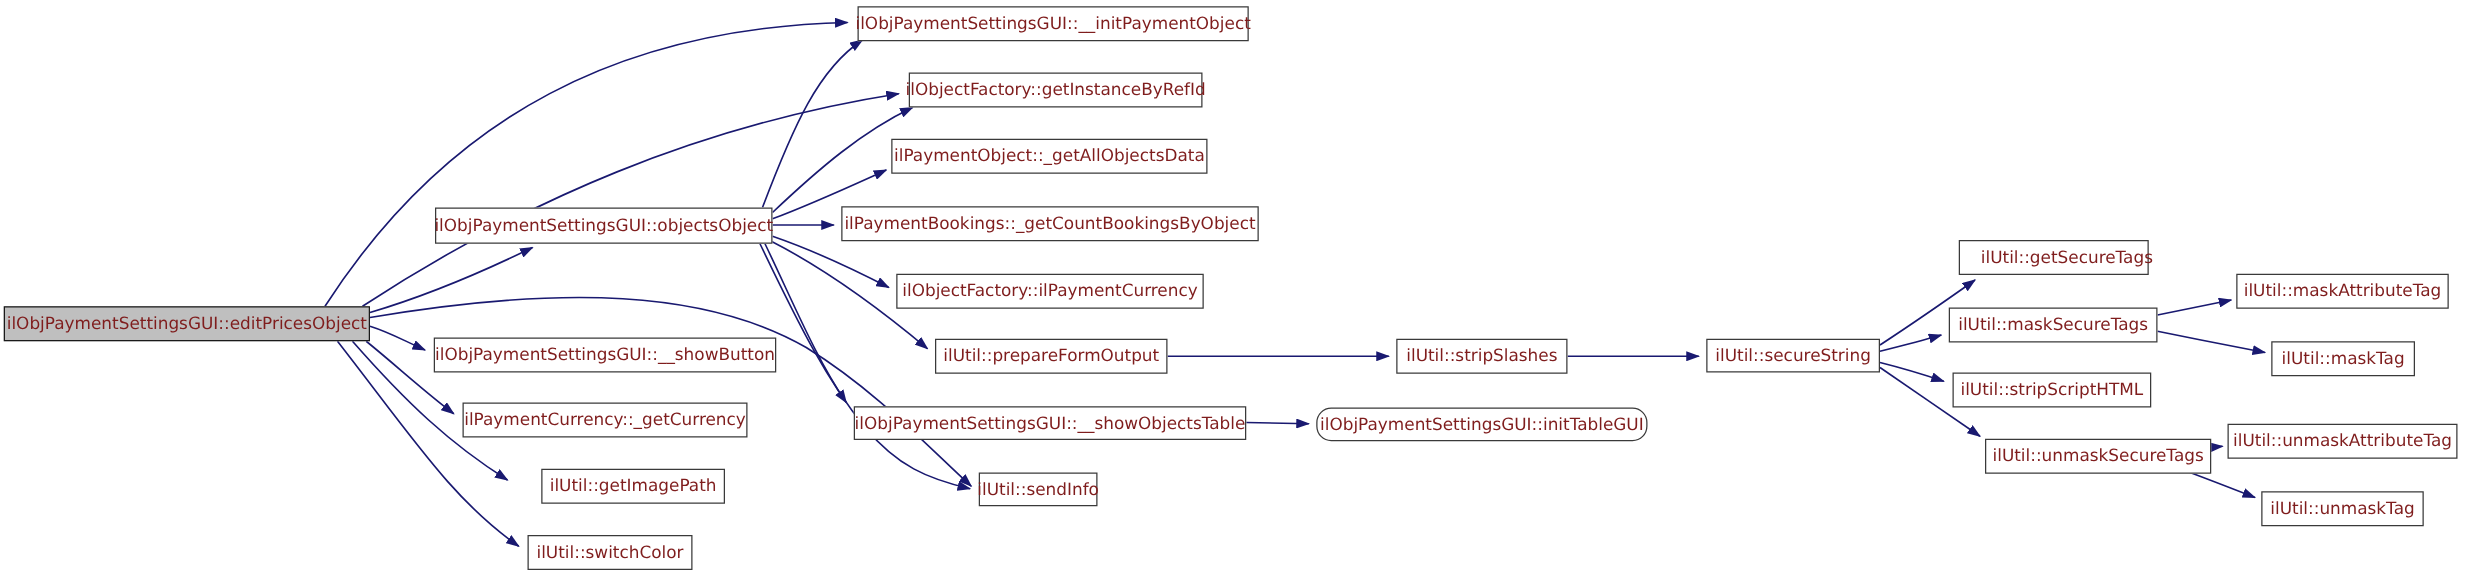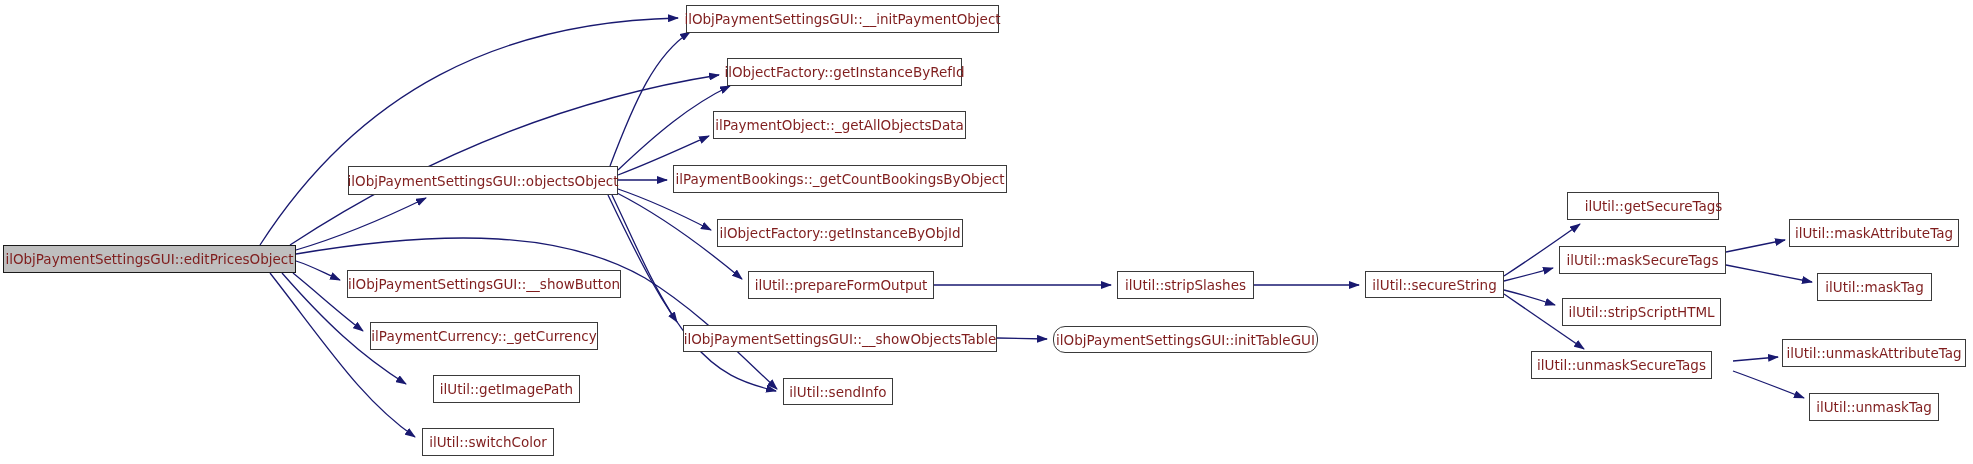--- a/index.html
+++ b/index.html
@@ -68,33 +68,33 @@
         <path class="edge" d="M1733,371 C1758,380 1781,389 1804,398" marker-end="url(#arrow)"></path>
       </g>
   </svg>
   <div id="node-layer">
       <div class="node focus" style="left: 3px; top: 245px; width: 293px; height: 28px;">ilObjPaymentSettingsGUI::editPricesObject</div>
       <div class="node" style="left: 686px; top: 5px; width: 313px; height: 28px;">ilObjPaymentSettingsGUI::__initPaymentObject</div>
       <div class="node" style="left: 727px; top: 58px; width: 235px; height: 28px;">ilObjectFactory::getInstanceByRefId</div>
       <div class="node" style="left: 713px; top: 111px; width: 253px; height: 28px;">ilPaymentObject::_getAllObjectsData</div>
       <div class="node" style="left: 348px; top: 166px; width: 270px; height: 29px;">ilObjPaymentSettingsGUI::objectsObject</div>
       <div class="node" style="left: 673px; top: 165px; width: 334px; height: 28px;">ilPaymentBookings::_getCountBookingsByObject</div>
-      <div class="node" style="left: 717px; top: 219px; width: 246px; height: 28px;">ilObjectFactory::getInstanceByObjId</div>
+      <div class="node" style="left: 717px; top: 219px; width: 246px; height: 28px;">ilObjectFactory::ilPaymentCurrency</div>
       <div class="node" style="left: 347px; top: 270px; width: 274px; height: 28px;">ilObjPaymentSettingsGUI::__showButton</div>
       <div class="node" style="left: 748px; top: 271px; width: 186px; height: 28px;">ilUtil::prepareFormOutput</div>
       <div class="node" style="left: 370px; top: 322px; width: 228px; height: 28px;">ilPaymentCurrency::_getCurrency</div>
       <div class="node" style="left: 683px; top: 325px; width: 314px; height: 27px;">ilObjPaymentSettingsGUI::__showObjectsTable</div>
       <div class="node" style="left: 1053px; top: 326px; width: 265px; height: 27px; border-radius: 12px;">ilObjPaymentSettingsGUI::initTableGUI</div>
       <div class="node" style="left: 413px; top: 375px; width: 147px; height: 28px; margin-left: 20px;">ilUtil::getImagePath</div>
       <div class="node" style="left: 422px; top: 428px; width: 132px; height: 28px;">ilUtil::switchColor</div>
-      <div class="node" style="left: 783px; top: 378px; width: 110px; height: 27px;">ilUtil::sendInfo</div>
+      <div class="node" style="left: 783px; top: 378px; width: 95px; height: 27px;">ilUtil::sendInfo</div>
       <div class="node" style="left: 1117px; top: 271px; width: 137px; height: 28px;">ilUtil::stripSlashes</div>
       <div class="node" style="left: 1365px; top: 271px; width: 139px; height: 27px;">ilUtil::secureString</div>
       <div class="node" style="left: 1567px; top: 192px; width: 152px; height: 28px; padding-left: 21px;">ilUtil::getSecureTags</div>
       <div class="node" style="left: 1559px; top: 246px; width: 167px; height: 28px; text-align: center;">ilUtil::maskSecureTags</div>
       <div class="node" style="left: 1562px; top: 298px; width: 159px; height: 28px;">ilUtil::stripScriptHTML</div>
-      <div class="node" style="left: 1531px; top: 351px; width: 181px; height: 28px;">ilUtil::unmaskSecureTags</div>
+      <div class="node" style="left: 1588px; top: 351px; width: 181px; height: 28px;">ilUtil::unmaskSecureTags</div>
       <div class="node" style="left: 1789px; top: 219px; width: 170px; height: 28px;">ilUtil::maskAttributeTag</div>
       <div class="node" style="left: 1817px; top: 273px; width: 115px; height: 28px;">ilUtil::maskTag</div>
       <div class="node" style="left: 1782px; top: 339px; width: 184px; height: 28px;">ilUtil::unmaskAttributeTag</div>
       <div class="node" style="left: 1809px; top: 393px; width: 130px; height: 28px;">ilUtil::unmaskTag</div>
     </div>
 </div>
 
 </body></html>

